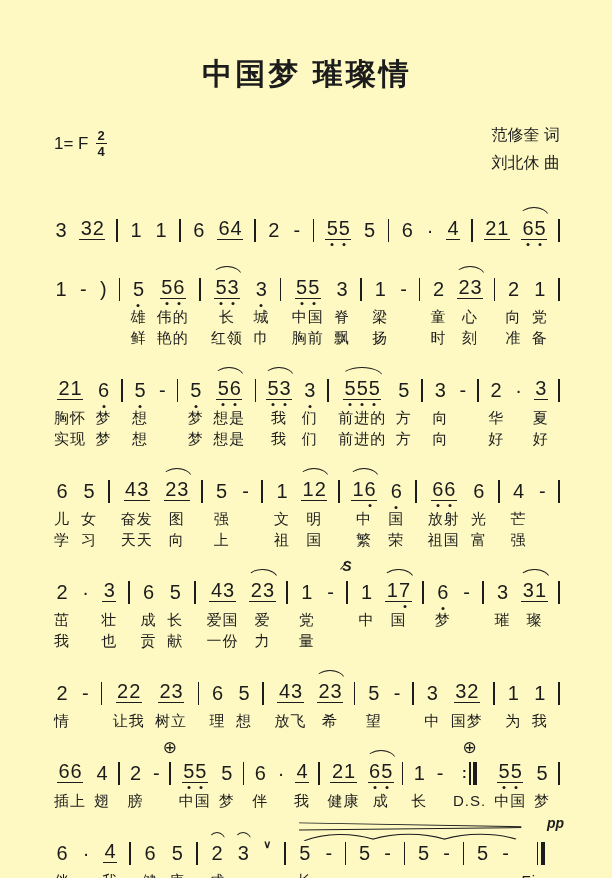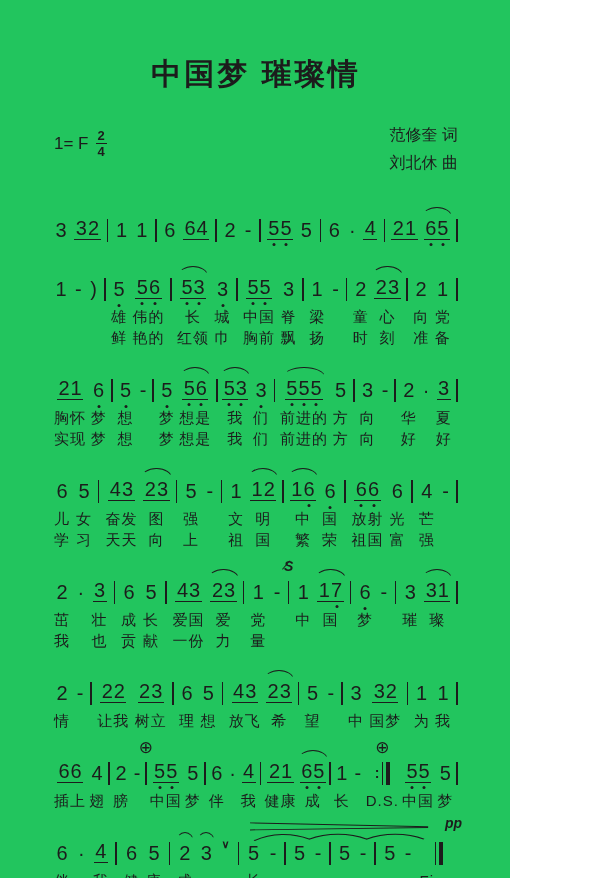--- a/index.html
+++ b/index.html
@@ -1,19 +1,19 @@
 <!DOCTYPE html>
 <html><head>
 <meta charset="utf-8">
 <style>
   :root{ --ink:#1c1c1c; }
   html,body{margin:0;padding:0;background:#ffffff;}
   .page{
-    position:relative; width:510px; height:878px; box-sizing:border-box;
-    padding:54px 52px 28px 54px; background:#22c55e; color:var(--ink);
+    position:relative; width:612px; height:878px; box-sizing:border-box;
+    padding:54px 52px 28px 54px; background:#fef9c3; color:var(--ink);
     font-family:"Liberation Sans", sans-serif; overflow:hidden;
   }
   
   .title{ text-align:center; font-size:30px; font-weight:bold; letter-spacing:3px; margin:0 0 26px 0;}
   .meta{ display:flex; justify-content:space-between; align-items:flex-start; margin-bottom:26px;}
   .keysig{ font-size:17px; display:flex; align-items:center; gap:7px; padding-top:8px;}
   .timesig{ display:inline-flex; flex-direction:column; align-items:center; line-height:1;}
   .timesig .tnum{ font-size:13px; font-weight:bold;}
   .timesig .tline{ width:11px; height:1.4px; background:var(--ink); margin:1px 0;}
   .credits{ text-align:center; font-size:16px; line-height:1.75;}

